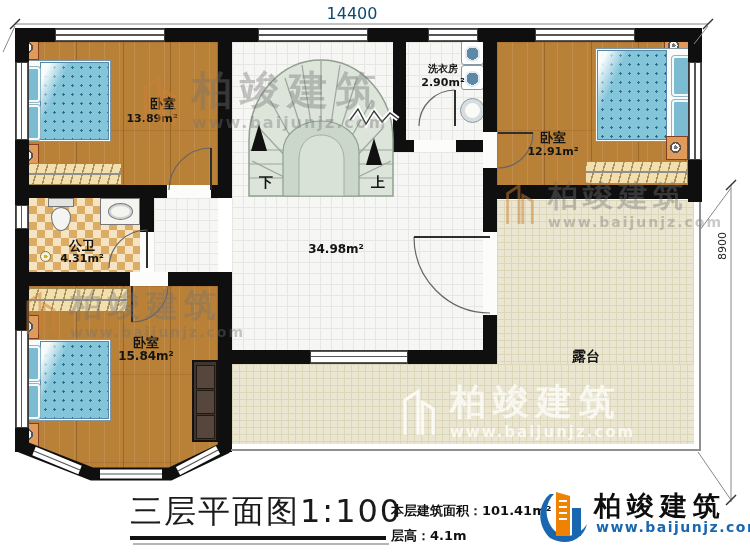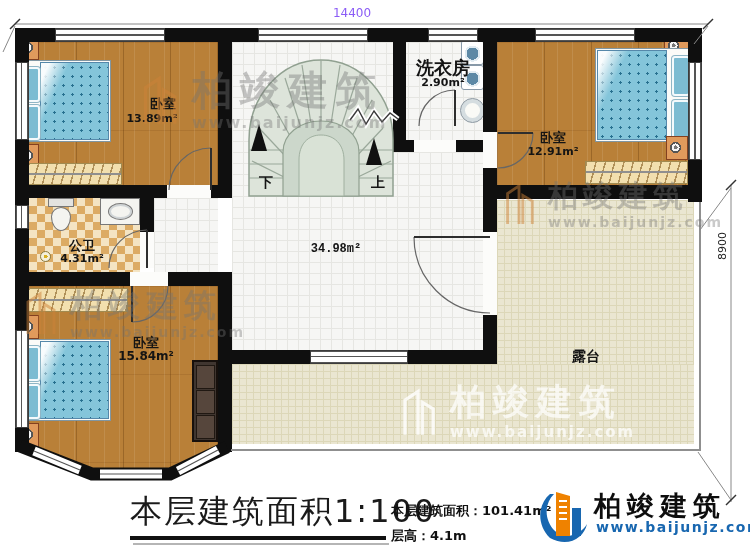--- a/index.html
+++ b/index.html
@@ -228,36 +228,36 @@
       <path d="M15,26 L3,52" stroke="#888" stroke-width="1"></path>
       <path d="M708,26 L694,44" stroke="#888" stroke-width="1"></path>
       <path d="M731,185 V502" stroke="#888" stroke-width="1"></path>
       <path d="M700,230 L731,188" stroke="#888" stroke-width="1"></path>
       <path d="M698,452 L731,500" stroke="#888" stroke-width="1"></path>
       <path d="M726,190 L736,180" stroke="#333" stroke-width="1.5"></path>
       <path d="M726,505 L736,495" stroke="#333" stroke-width="1.5"></path>
     </g>
   </svg>
 
-  <div class="lbl" style="left:352px;top:14px;font-size:12px;font-weight:400;color:#8b5cf6;">14400</div>
+  <div class="lbl" style="left:352px;top:14px;font-size:16px;font-weight:400;color:#0c4a6e;">14400</div>
   <div style="position:absolute;left:716px;top:232px;writing-mode:vertical-rl;transform:rotate(180deg);font-size:11px;color:#222;">8900</div>
 
   <div class="lbl" style="left:163px;top:104px;font-size:13px;">卧室</div>
   <div class="lbl" style="left:152px;top:119px;font-size:11px;">13.89m²</div>
 
-  <div class="lbl" style="left:443px;top:68px;font-size:18px;">洗衣房</div>
+  <div class="lbl" style="left:443px;top:68px;font-size:10px;">洗衣房</div>
   <div class="lbl" style="left:443px;top:83px;font-size:11px;">2.90m²</div>
 
   <div class="lbl" style="left:553px;top:138px;font-size:13px;">卧室</div>
   <div class="lbl" style="left:553px;top:152px;font-size:11px;">12.91m²</div>
 
   <div class="lbl" style="left:82px;top:246px;font-size:13px;">公卫</div>
   <div class="lbl" style="left:82px;top:259px;font-size:11px;">4.31m²</div>
 
-  <div class="lbl" style="left:336px;top:250px;font-size:12px;font-family:Liberation Mono, monospace;">34.98m²</div>
+  <div class="lbl" style="left:336px;top:250px;font-size:12px;">34.98m²</div>
 
   <div class="lbl" style="left:146px;top:343px;font-size:13px;">卧室</div>
   <div class="lbl" style="left:146px;top:357px;font-size:12px;">15.84m²</div>
 
   <div class="lbl" style="left:586px;top:357px;font-size:14px;">露台</div>
 
   <div class="lbl" style="left:266px;top:183px;font-size:14px;">下</div>
   <div class="lbl" style="left:378px;top:183px;font-size:14px;">上</div>
 
   <div class="wm" style="left:136px;top:70px;">
@@ -295,21 +295,21 @@
           <path d="M8,46 L8,14 L20,6 L20,46" fill="none" stroke="currentColor" stroke-width="3"></path>
           <path d="M24,46 L24,16 L34,22 L34,46" fill="none" stroke="currentColor" stroke-width="3"></path>
         </svg></span>
     <span class="tx">
         <div class="b" style="font-size:36px;letter-spacing:7px;">柏竣建筑</div>
     <div class="u" style="font-size:15px;">www.baijunjz.com</div>
       </span>
   </div>
 
   <div style="position:absolute;left:130px;top:490px;font-size:32px;color:#1a1a1a;letter-spacing:2px;white-space:nowrap;">
-    <span>本层建筑面积</span><span>1:100</span>
+    <span>三层平面图</span><span>1:100</span>
   </div>
   <div style="position:absolute;left:130px;top:536px;width:256px;height:4px;background:#111;"></div>
   <div style="position:absolute;left:133px;top:543px;width:256px;height:2px;background:#b5b5b5;"></div>
   <div style="position:absolute;left:391px;top:502px;font-size:13px;font-weight:600;color:#111;white-space:nowrap;">
     <span>本层建筑面积：</span><span>101.41m²</span>
   </div>
   <div style="position:absolute;left:391px;top:527px;font-size:13px;font-weight:600;color:#111;white-space:nowrap;">
     <span>层高：</span><span>4.1m</span>
   </div>
 

